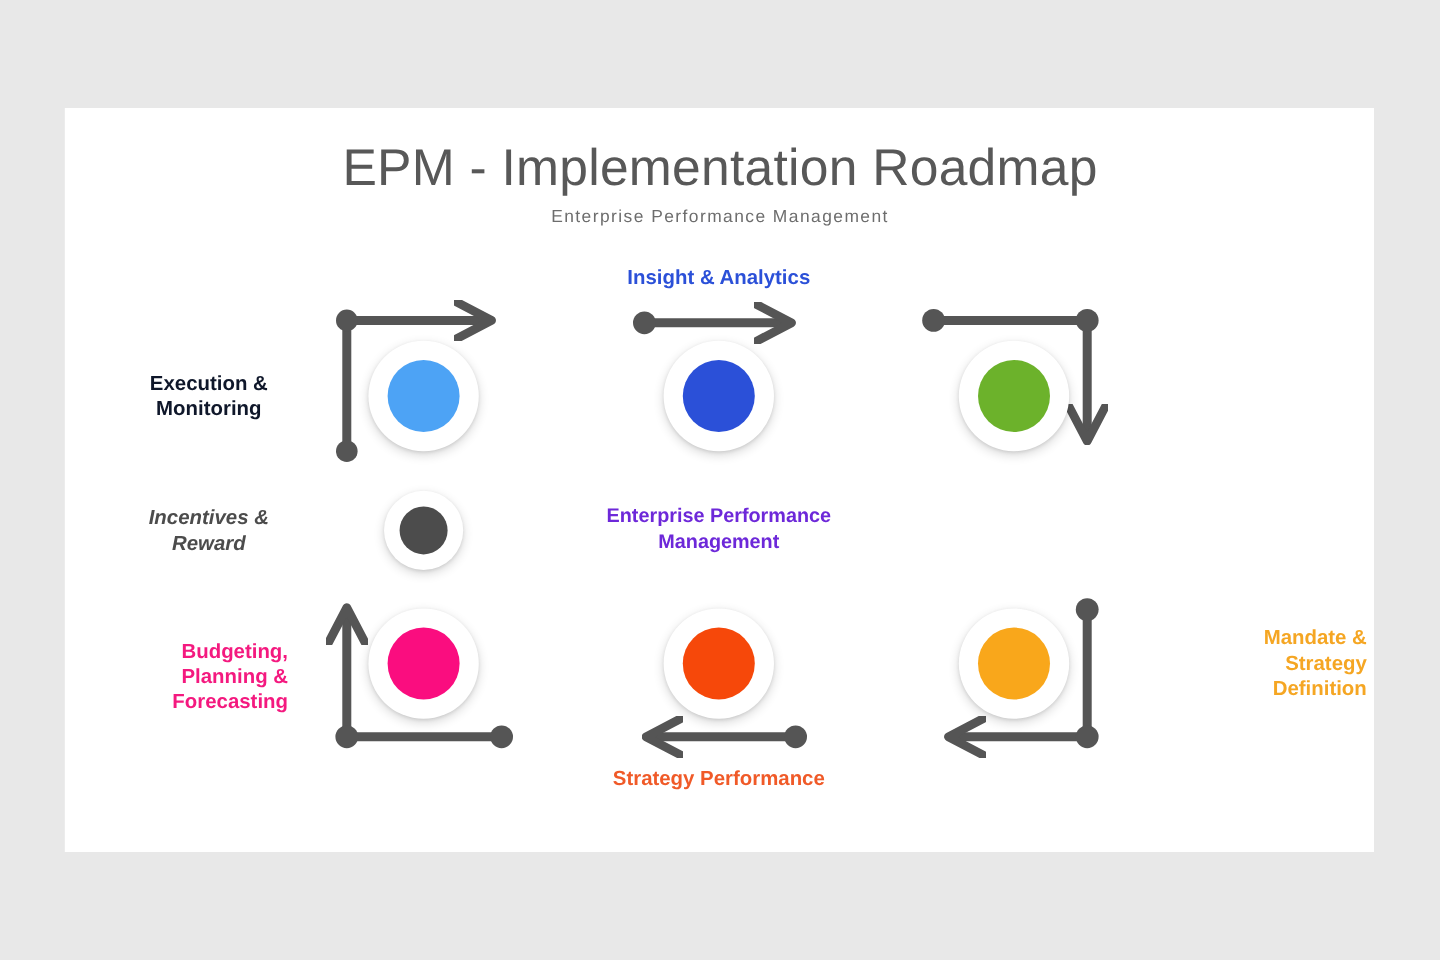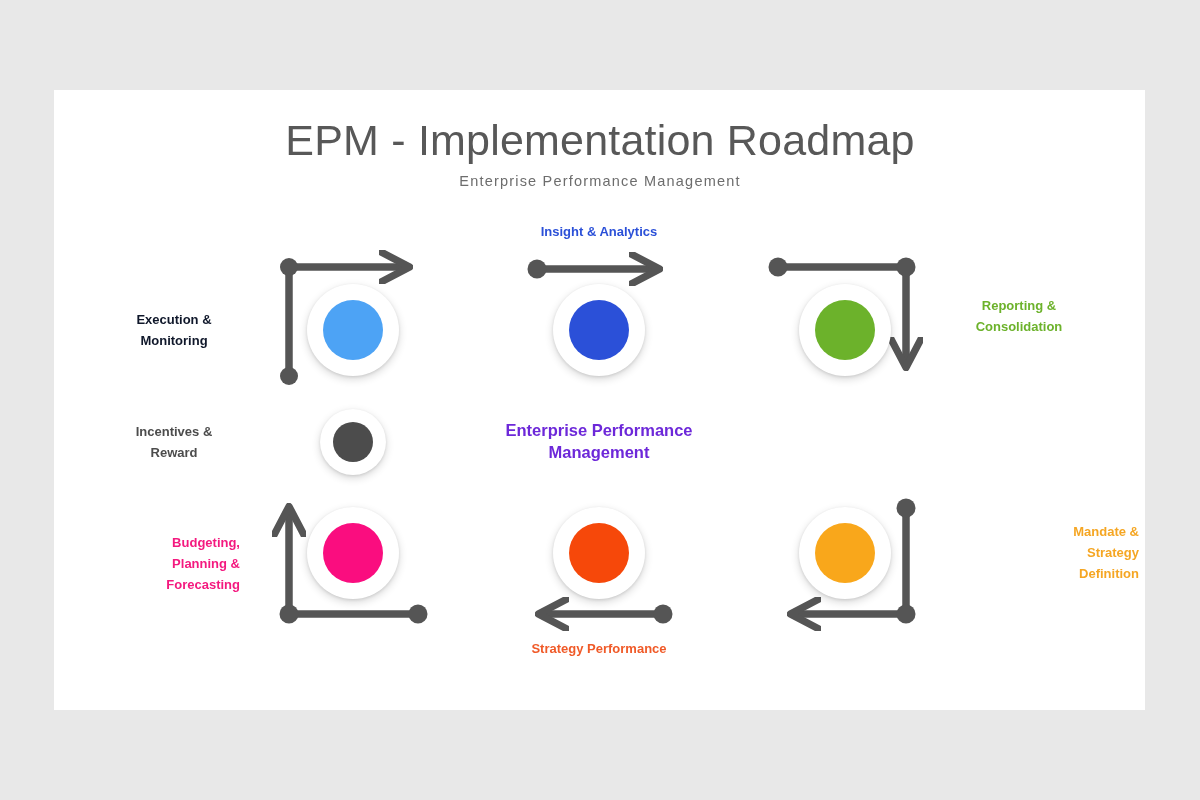--- a/index.html
+++ b/index.html
@@ -52,21 +52,21 @@
     border-radius: 50%;
     background: #ffffff;
     box-shadow: 0 3px 9px rgba(0,0,0,0.16), 0 1px 3px rgba(0,0,0,0.10);
   }
   .node-dot {
     position: absolute;
     border-radius: 50%;
   }
   .lbl {
     position: absolute;
-    font-size: 13px;
+    font-size: 17px;
     font-weight: bold;
     line-height: 21px;
     white-space: pre-line;
   }
   .lbl-center {
     position: absolute;
     font-size: 16.5px;
     font-weight: bold;
     line-height: 22px;
     color: #6d28d9;
@@ -155,28 +155,26 @@
   <div class="node">
     <div class="node-halo" style="left:553px; top:284px; width:92px; height:92px;"></div>
     <div class="node-dot" style="left:569px; top:300px; width:60px; height:60px; background:#2b50d8;"></div>
   </div>
   <div class="lbl" style="left:489px; top:221px; width:220px; text-align:center; color:#2b50d8;">Insight &amp; Analytics</div>
 
   <div class="node">
     <div class="node-halo" style="left:799px; top:284px; width:92px; height:92px;"></div>
     <div class="node-dot" style="left:815px; top:300px; width:60px; height:60px; background:#6cb22b;"></div>
   </div>
-  <div class="lbl" style="left:953px; top:295px; width:132px; text-align:center; color:#6cb22b;">Reporting &amp;
-Consolidation</div>
 
   <div class="node">
     <div class="node-halo" style="left:320px; top:409px; width:66px; height:66px;"></div>
     <div class="node-dot" style="left:333px; top:422px; width:40px; height:40px; background:#4c4c4c;"></div>
   </div>
-  <div class="lbl" style="left:108px; top:421px; width:132px; text-align:center; color:#4c4c4c;">Incentives &amp;
+  <div class="lbl" style="left:108px; top:421px; width:132px; text-align:center; color:#4c4c4c;font-style:italic;">Incentives &amp;
 Reward</div>
 
   <div class="node">
     <div class="node-halo" style="left:307px; top:507px; width:92px; height:92px;"></div>
     <div class="node-dot" style="left:323px; top:523px; width:60px; height:60px; background:#fa0d7f;"></div>
   </div>
   <div class="lbl" style="left:108px; top:532px; width:132px; text-align:right; color:#f4197f;">Budgeting,
 Planning &amp;
 Forecasting</div>
 

